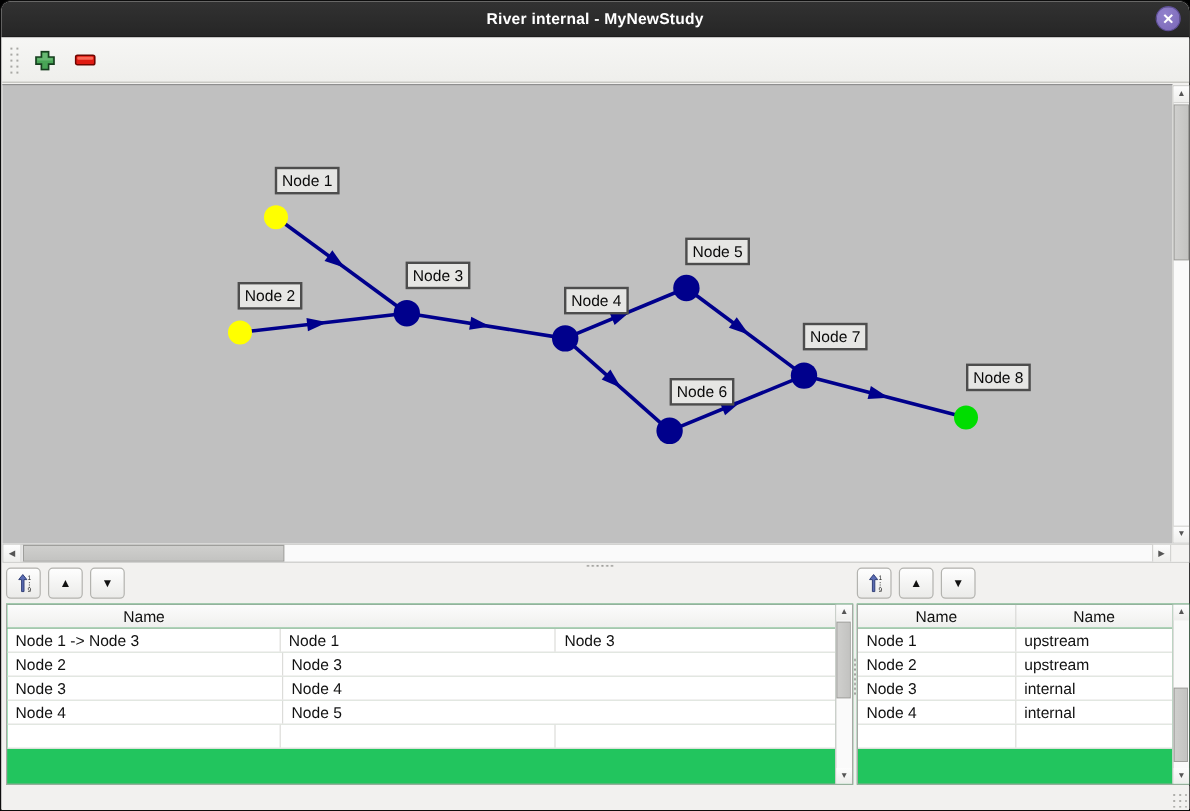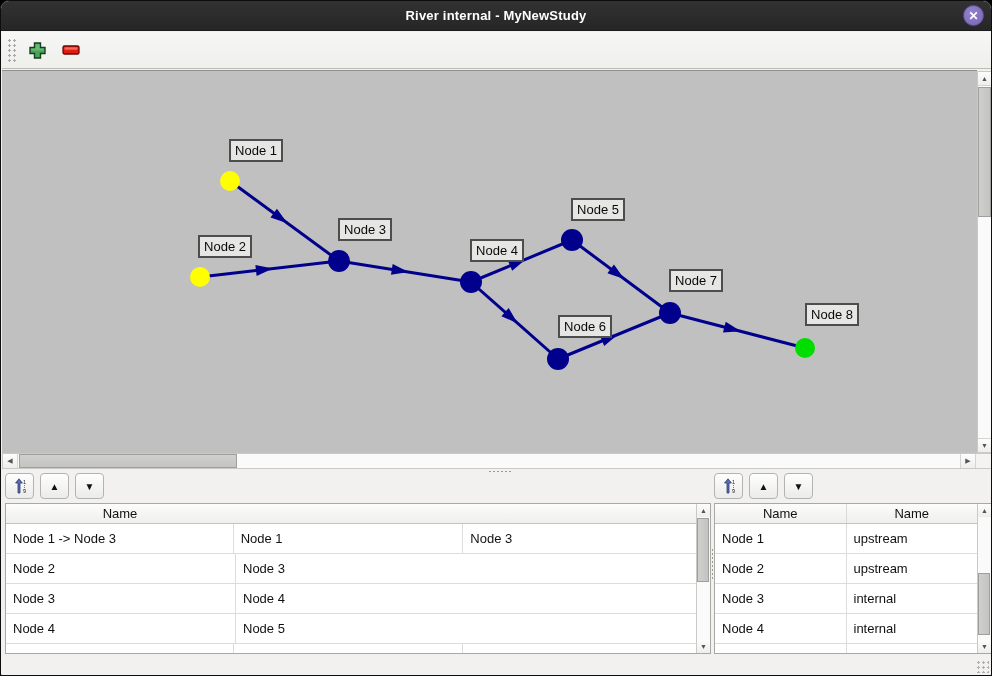--- a/index.html
+++ b/index.html
@@ -68,21 +68,21 @@
   
   .pane { position:absolute; top:502px; height:151px; background:#22c55e; border:1px solid #a8a8a4; display:flex; }
   .pane.left { left:4px; width:706px; }
   .pane.right { left:713px; width:278px; }
   .tbl { flex:1; overflow:hidden; display:flex; flex-direction:column; }
   .thead { display:flex; height:20px; background:linear-gradient(#fcfcfc,#efefed);
            border-bottom:1px solid #c2c2be; flex:none; }
   .th { display:flex; align-items:center; justify-content:center; font-size:13px; color:#111;
         border-right:1px solid #d9d9d6; cursor:pointer; }
   .th:last-child { border-right:none; }
-  .trow { display:flex; height:30px; flex:none; border-bottom:1px solid #dcdcd9; background:#fff; cursor:pointer; }
+  .trow { display:flex; height:20px; flex:none; border-bottom:1px solid #dcdcd9; background:#fff; cursor:pointer; }
   .td { display:flex; align-items:center; padding-left:7px; font-size:13px; color:#111;
         border-right:1px solid #dcdcd9; overflow:hidden; white-space:nowrap; }
   .td:last-child { border-right:none; }
   .tbl-vscroll { flex:none; width:14px; display:flex; flex-direction:column;
                  background:#fafafa; border-left:1px solid #c9c9c6; position:relative; }
   .tbl-vscroll .sb-btn { height:13px; }
 
   
   .statusbar { position:absolute; left:1px; top:654px; width:990px; height:21px; background:#f2f1ef; }
   .resize-grip { position:absolute; right:3px; top:5px; width:13px; height:13px;

